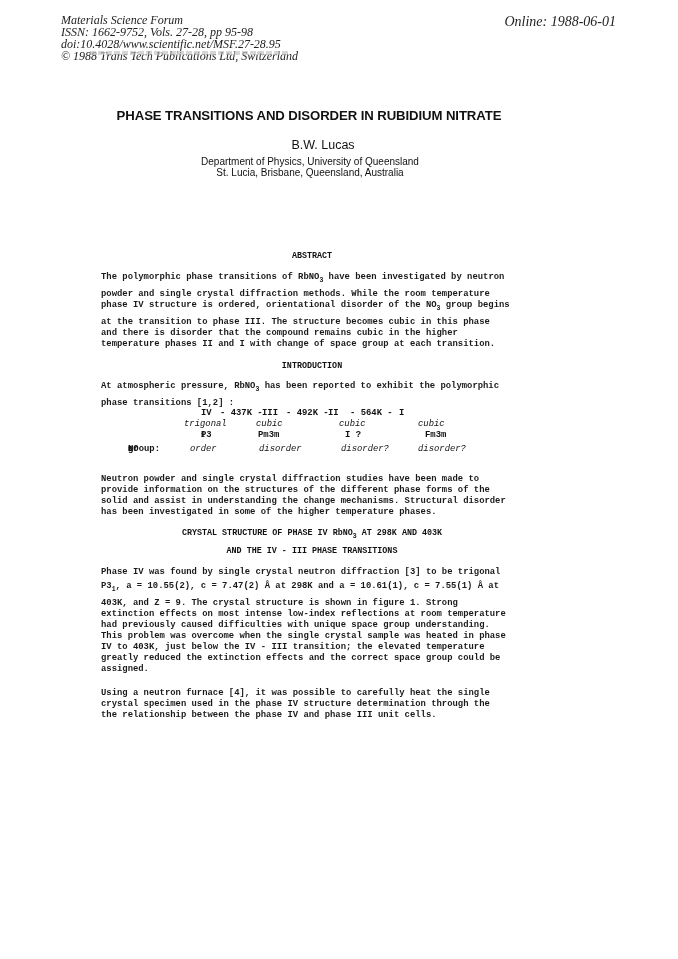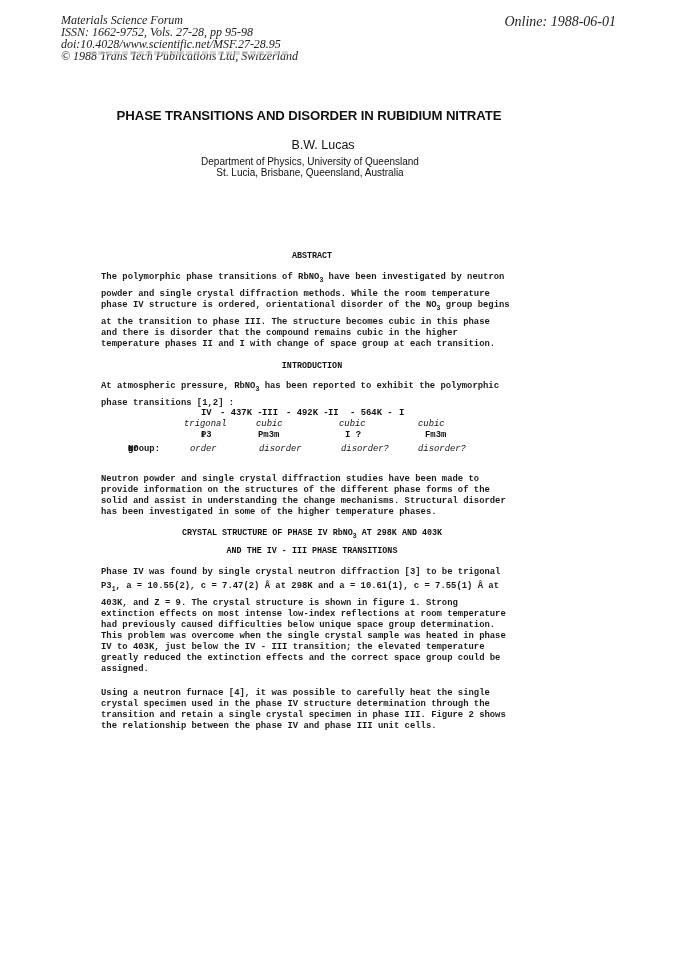--- a/index.html
+++ b/index.html
@@ -113,27 +113,26 @@
   </div>
   <div class="sec" style="top:546px;">AND THE IV - III PHASE TRANSITIONS</div>
 
   <div class="para" style="top:567px;">
     <p>Phase IV was found by single crystal neutron diffraction [3] to be trigonal</p>
     <span class="gap"></span>
     <p><span>P3</span><span class="sub">1</span><span>, a = 10.55(2), c = 7.47(2) Å at 298K and a = 10.61(1), c = 7.55(1) Å at</span></p>
     <span class="gap"></span>
     <p>403K, and Z = 9.  The crystal structure is shown in figure 1.  Strong</p>
     <p>extinction effects on most intense low-index reflections at room temperature</p>
-    <p>had previously caused difficulties below unique space group determination.</p>
+    <p>had previously caused difficulties with unique space group understanding.</p>
     <p>This problem was overcome when the single crystal sample was heated in phase</p>
     <p>IV to 403K, just below the IV - III transition; the elevated temperature</p>
     <p>greatly reduced the extinction effects and the correct space group could be</p>
     <p>assigned.</p>
   </div>
 
   <div class="para" style="top:688px;">
     <p>Using a neutron furnace [4], it was possible to carefully heat the single</p>
     <p>crystal specimen used in the phase IV structure determination through the</p>
-    <p>transition and retain a single crystal specimen in phase III.  Figure 2 shows</p>
     <p>the relationship between the phase IV and phase III unit cells.</p>
   </div>
 
 </div>
 
 </body></html>

